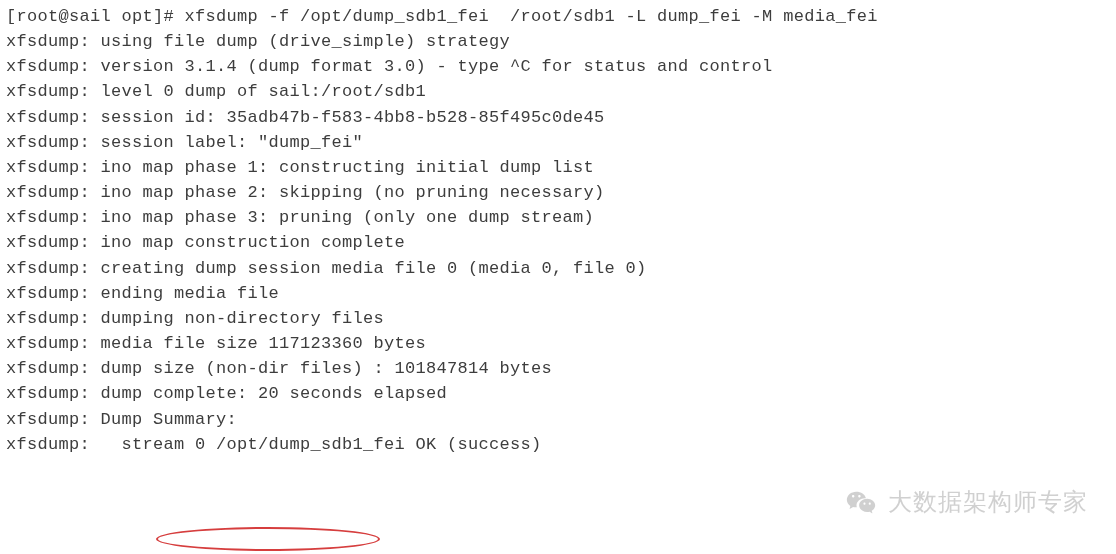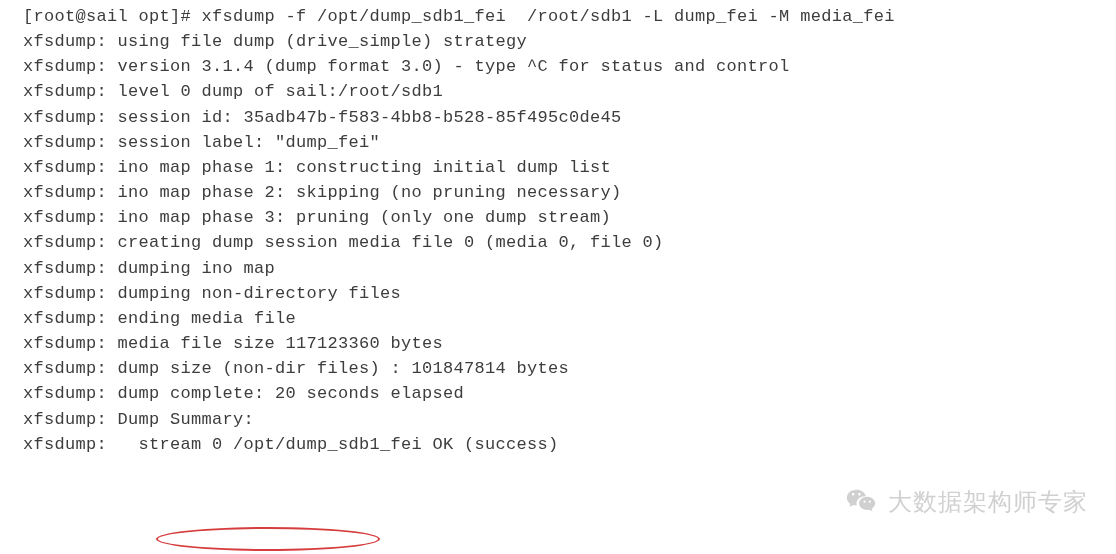--- a/index.html
+++ b/index.html
@@ -15,41 +15,40 @@
       color: #3d3d3d;
       padding: 4px 6px;
       position: relative;
       width: 1116px;
       height: 554px;
       overflow: hidden;
       letter-spacing: 0.3px;
     }
     .line {
       white-space: pre;
-      margin-left: 17px;
     }
     .prompt {
       color: #3d3d3d;
     }
     .annotation-circle {
       position: absolute;
       border: 2px solid #d63e3e;
       border-radius: 50%;
       width: 224px;
       height: 24px;
       left: 156px;
       top: 527px;
       pointer-events: none;
     }
     .watermark {
       position: absolute;
       right: 28px;
       bottom: 34px;
       display: flex;
-      align-items: flex-start;
+      align-items: flex-end;
       gap: 10px;
       color: rgba(200, 200, 200, 0.85);
       font-family: "Microsoft YaHei", "PingFang SC", sans-serif;
       font-size: 24px;
       letter-spacing: 1px;
       pointer-events: none;
     }
     .watermark-icon {
       width: 34px;
       height: 34px;
@@ -68,24 +67,24 @@
 <div>
   <div class="line"><span class="prompt">[root@sail opt]# </span><span>xfsdump -f /opt/dump_sdb1_fei  /root/sdb1 -L dump_fei -M media_fei</span></div>
   <div class="line">xfsdump: using file dump (drive_simple) strategy</div>
   <div class="line">xfsdump: version 3.1.4 (dump format 3.0) - type ^C for status and control</div>
   <div class="line">xfsdump: level 0 dump of sail:/root/sdb1</div>
   <div class="line">xfsdump: session id: 35adb47b-f583-4bb8-b528-85f495c0de45</div>
   <div class="line">xfsdump: session label: "dump_fei"</div>
   <div class="line">xfsdump: ino map phase 1: constructing initial dump list</div>
   <div class="line">xfsdump: ino map phase 2: skipping (no pruning necessary)</div>
   <div class="line">xfsdump: ino map phase 3: pruning (only one dump stream)</div>
+  <div class="line">xfsdump: ino map construction complete</div>
   <div class="line">xfsdump: creating dump session media file 0 (media 0, file 0)</div>
-  <div class="line">xfsdump: dumping ino map</div>
+  <div class="line">xfsdump: ending media file</div>
   <div class="line">xfsdump: dumping non-directory files</div>
-  <div class="line">xfsdump: ending media file</div>
   <div class="line">xfsdump: media file size 117123360 bytes</div>
   <div class="line">xfsdump: dump size (non-dir files) : 101847814 bytes</div>
   <div class="line">xfsdump: dump complete: 20 seconds elapsed</div>
   <div class="line">xfsdump: Dump Summary:</div>
   <div class="line">xfsdump:   stream 0 /opt/dump_sdb1_fei OK (success)</div>
 
 </div>
 
 <div class="annotation-circle"></div>
 

